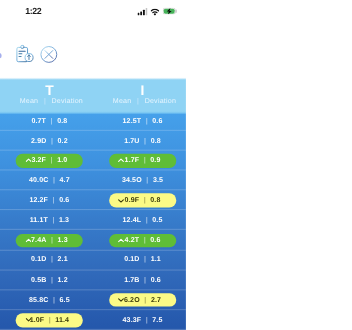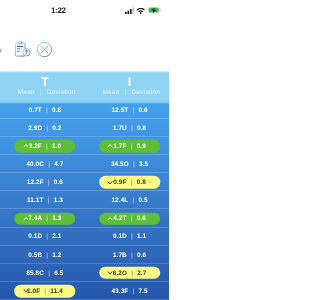--- a/index.html
+++ b/index.html
@@ -5,21 +5,21 @@
   * { margin:0; padding:0; box-sizing:border-box; }
   html,body { width:169px; height:300px; overflow:hidden; background:#fff;
     -webkit-font-smoothing:antialiased;
     font-family:"Liberation Sans", sans-serif; -webkit-font-smoothing:antialiased; text-rendering:geometricPrecision; }
   #app { position:relative; width:169px; height:300px; background:#fff;
     filter:saturate(1); }
 
   
   .statusbar { position:absolute; left:0; top:0; width:169px; height:22px; }
   .sb-time { position:absolute; left:23px; top:6.3px; font-size:8.0px; font-weight:700;
-    color:#1a1a1a; letter-spacing:-0.35px;margin-left:28px; -webkit-font-smoothing:antialiased; }
+    color:#1a1a1a; letter-spacing:-0.35px; -webkit-font-smoothing:antialiased; }
   .sb-right { position:absolute; left:0; top:0; width:169px; height:22px; }
 
   
   .toolbar { position:absolute; left:0; top:36px; width:169px; height:26px; }
   .tb-cut { position:absolute; left:-3.6px; top:11.6px; width:6px; height:6px; opacity:.78; }
 
   
   .panel { position:absolute; left:0; top:69.5px; width:169px; height:230.5px;
     background:linear-gradient(180deg,
       rgba(255,255,255,1) 0px, rgba(255,255,255,0.97) 0.4px, #d6eefb 1.4px, #a6dcf6 2.1px, #8fd3f4 3.0px, #8fd3f4 31.0px, #86cef3 32.0px, #5fb4ef 33.3px, #45a0ea 34.1px,

